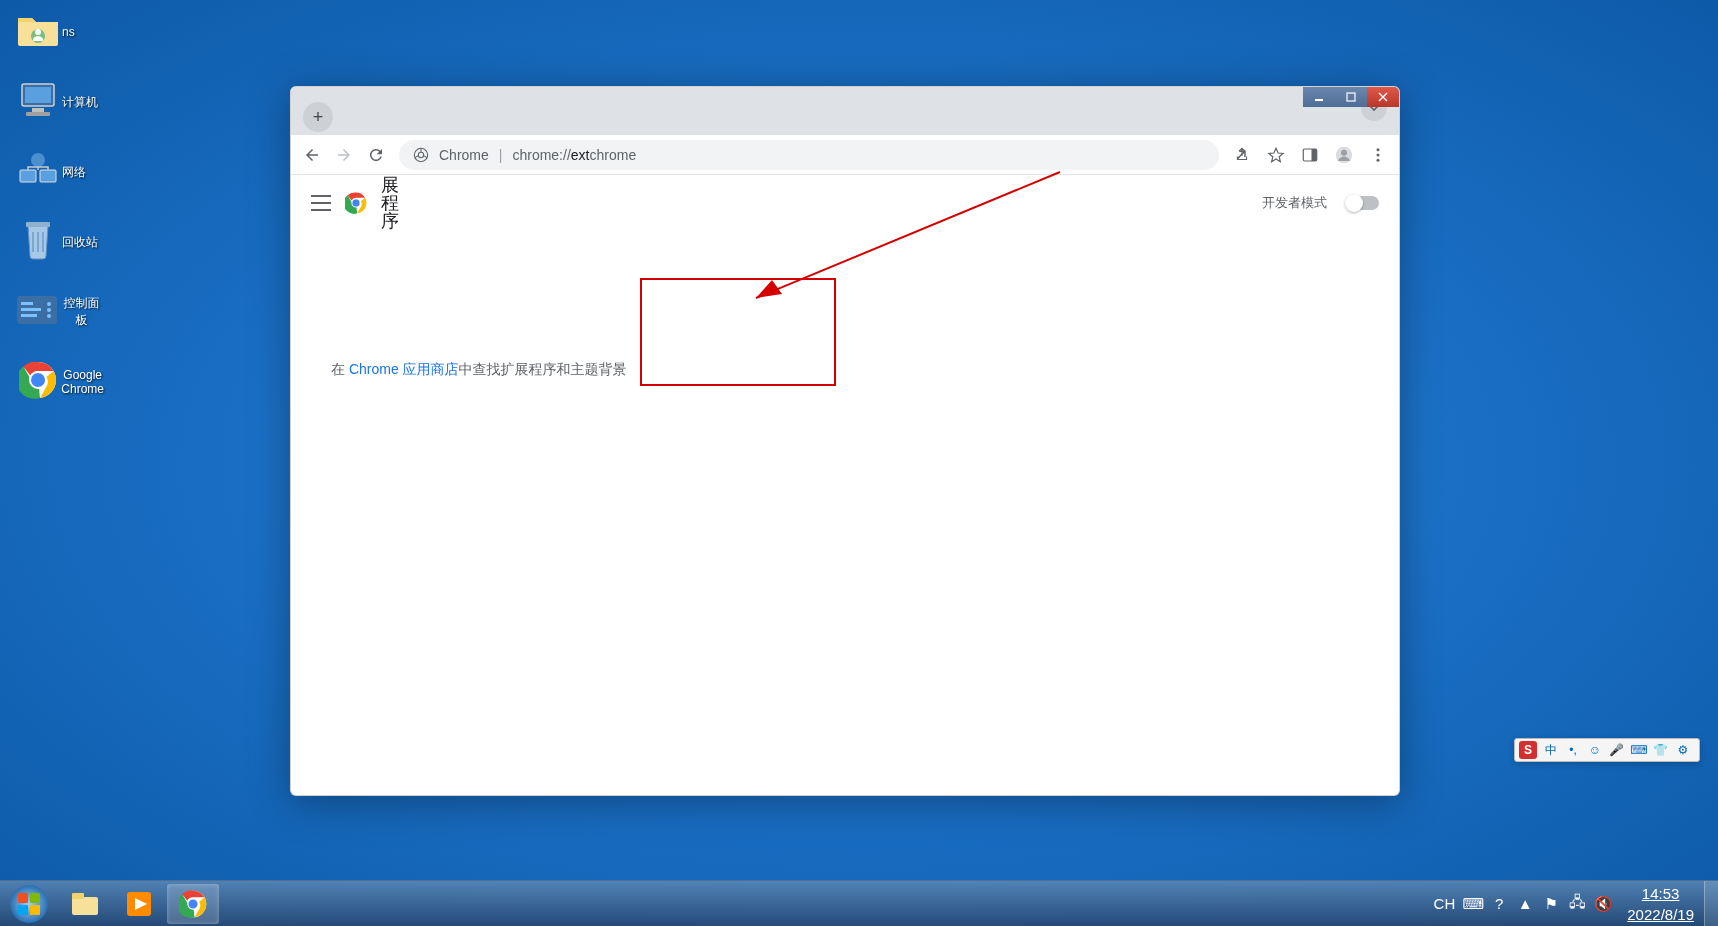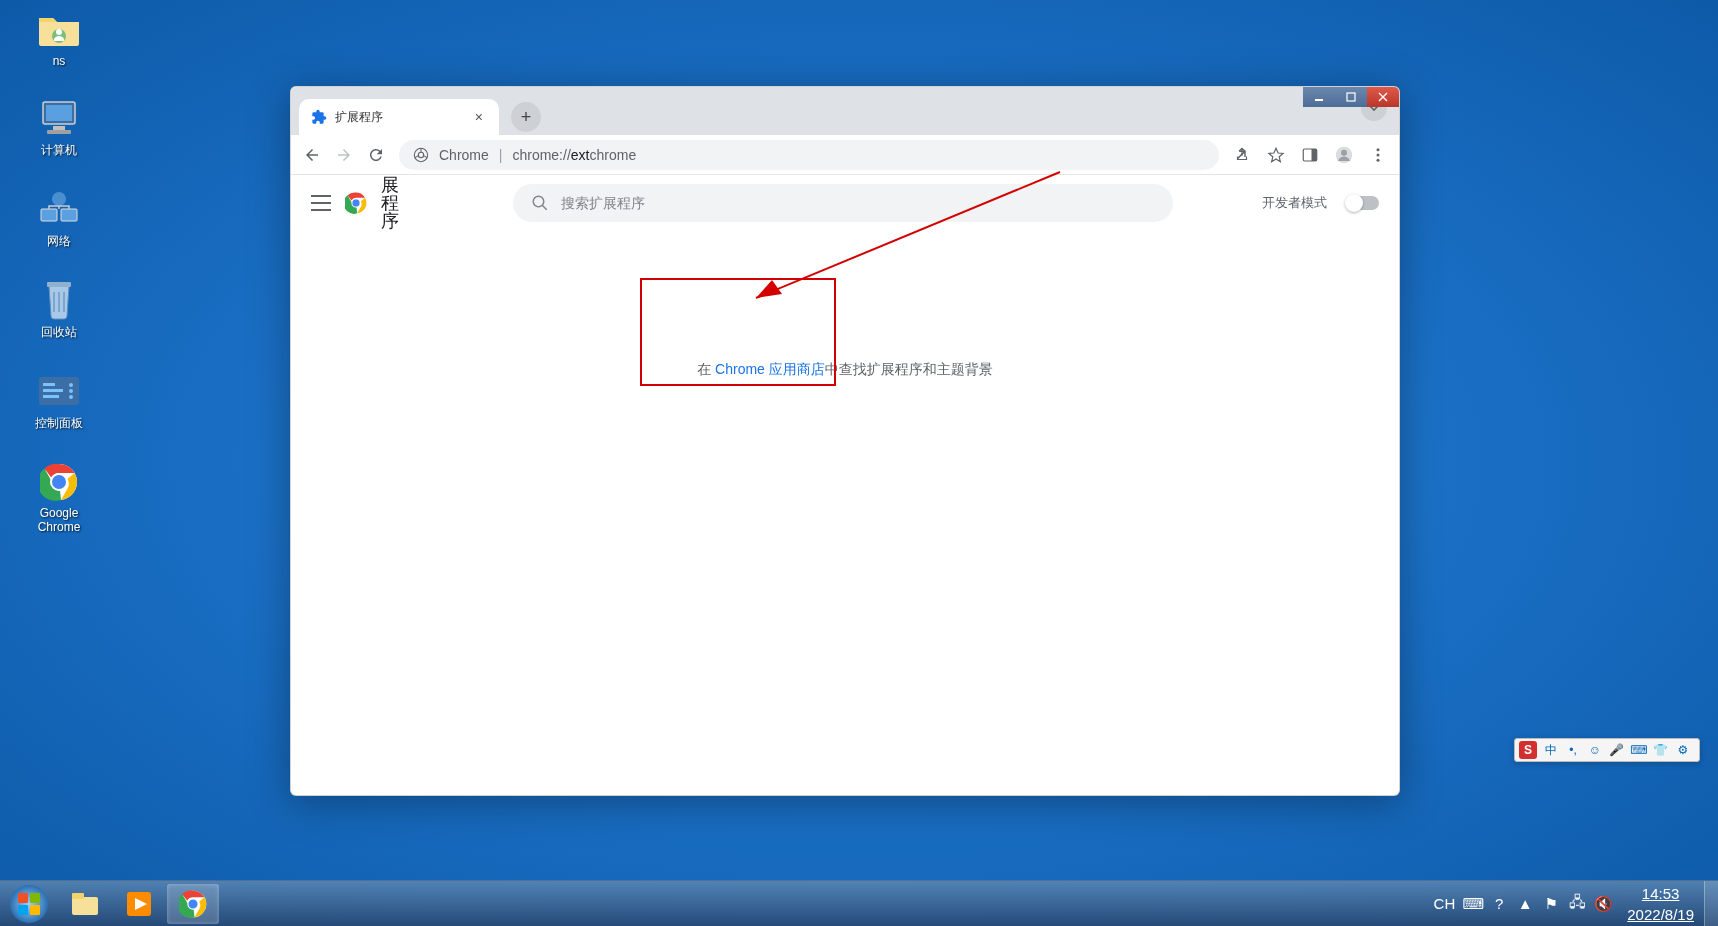--- a/index.html
+++ b/index.html
@@ -1,20 +1,20 @@
 <!DOCTYPE html>
 <html><head>
 <meta charset="utf-8">
 <style>
   * { box-sizing: border-box; margin: 0; padding: 0; font-family: "Segoe UI", "Microsoft YaHei", Arial, sans-serif; }
   body { width: 1718px; height: 926px; background: radial-gradient(ellipse at center, #2d8de0 0%, #1a6fc5 50%, #0d5aa8 100%); overflow: hidden; position: relative; }
 
   
   .desktop-icons { position: absolute; top: 10px; left: 14px; width: 90px; }
-  .desktop-icon { display: flex; flex-direction: column; align-items: center; margin-bottom: 30px; cursor: pointer; }
+  .desktop-icon { display: flex; flex-direction: row; align-items: center; margin-bottom: 30px; cursor: pointer; }
   .desktop-icon .icon-box { width: 48px; height: 40px; display: flex; align-items: center; justify-content: center; }
   .desktop-icon .label { color: #fff; font-size: 12px; text-shadow: 1px 1px 2px rgba(0,0,0,0.8); margin-top: 4px; text-align: center; }
 
   .folder-svg { width: 44px; height: 36px; }
   .computer-svg { width: 44px; height: 40px; }
   .network-svg { width: 44px; height: 40px; }
   .recycle-svg { width: 36px; height: 44px; }
   .cpanel-svg { width: 44px; height: 32px; }
   .chrome-svg { width: 38px; height: 38px; }
 
@@ -44,21 +44,21 @@
   .chrome-logo-small { width: 22px; height: 22px; }
   .ext-title { font-size: 18px; color: #202124; line-height: 1; width: 18px; }
   .search-box { flex: 1; height: 38px; max-width: 660px; background: #f1f3f4; border-radius: 19px; display: flex; align-items: center; padding: 0 18px; gap: 12px; margin-left: 100px; }
   .search-box input { border: none; background: transparent; outline: none; font-size: 14px; color: #202124; flex: 1; }
   .search-box input::placeholder { color: #80868b; }
   .dev-mode { display: flex; align-items: center; gap: 20px; font-size: 13px; color: #5f6368; margin-left: auto; }
   .toggle { width: 32px; height: 14px; background: #bdc1c6; border-radius: 10px; position: relative; cursor: pointer; }
   .toggle::after { content: ""; position: absolute; width: 18px; height: 18px; background: #fff; border-radius: 50%; top: -2px; left: -2px; box-shadow: 0 1px 3px rgba(0,0,0,0.3); }
 
   .page-body { padding: 40px; position: relative; }
-  .empty-text { text-align: center; font-size: 14px; color: #5f6368; margin-top: 90px; }
+  .empty-text { text-align: left; font-size: 14px; color: #5f6368; margin-top: 90px; }
   .empty-text a { color: #1a73e8; text-decoration: none; }
 
   
   .annotation-box { position: absolute; left: 640px; top: 278px; width: 196px; height: 108px; border: 2px solid #d40000; pointer-events: none; }
   .annotation-arrow { position: absolute; left: 740px; top: 168px; pointer-events: none; }
 
   
   .taskbar { position: absolute; bottom: 0; left: 0; right: 0; height: 46px; background: linear-gradient(to bottom, rgba(100,140,180,0.75), rgba(40,70,110,0.85)); display: flex; align-items: center; border-top: 1px solid rgba(255,255,255,0.2); }
   .start-orb { width: 58px; height: 46px; display: flex; align-items: center; justify-content: center; cursor: pointer; }
   .start-orb svg { width: 40px; height: 40px; }
@@ -172,27 +172,20 @@
         </svg>
       </div>
     <div class="wc wc-close">
         <svg width="10" height="10" viewBox="0 0 10 10">
           <path d="M1 1l8 8M9 1l-8 8" stroke="#fff" stroke-width="1.4"></path>
         </svg>
       </div>
   </div>
 
   <div class="title-bar">
-    <div class="tab">
-      <svg class="puzzle-icon" viewBox="0 0 24 24">
-          <path fill="#1a73e8" d="M20.5 11H19V7a2 2 0 0 0-2-2h-4V3.5a2.5 2.5 0 0 0-5 0V5H4a2 2 0 0 0-2 2v3.8h1.5a2.7 2.7 0 0 1 0 5.4H2V20a2 2 0 0 0 2 2h3.8v-1.5a2.7 2.7 0 0 1 5.4 0V22H17a2 2 0 0 0 2-2v-4h1.5a2.5 2.5 0 0 0 0-5z"></path>
-        </svg>
-      <span class="tab-title">扩展程序</span>
-      <span class="tab-close">×</span>
-    </div>
     <div class="new-tab">+</div>
     <div class="title-right">
       <div class="title-drop">
         <svg width="12" height="12" viewBox="0 0 12 12">
             <path d="M2 4l4 4 4-4" stroke="#5f6368" stroke-width="1.6" fill="none"></path>
           </svg>
       </div>
     </div>
   </div>
 
@@ -271,27 +264,20 @@
         <circle cx="19" cy="19" r="18" fill="#fff"></circle>
         <path d="M19 1a18 18 0 0 1 15.6 9H19a9 9 0 0 0-7.8 4.5L4.4 5.6A18 18 0 0 1 19 1z" fill="#ea4335"></path>
         <path d="M34.6 10A18 18 0 0 1 21 36.9l6.8-11.8a9 9 0 0 0-.4-9.1z" fill="#fbbc05"></path>
         <path d="M21 36.9a18 18 0 0 1-16.6-31.3l6.8 11.8a9 9 0 0 0 8.2 4.6z" fill="#34a853"></path>
         <circle cx="19" cy="19" r="7" fill="#4285f4"></circle>
         <circle cx="19" cy="19" r="7" fill="none" stroke="#fff" stroke-width="1.6"></circle>
       </svg>
     <div class="ext-title" style="white-space:pre-line">展
 程
 序</div>
-    <div class="search-box">
-      <svg width="18" height="18" viewBox="0 0 24 24">
-          <circle cx="10" cy="10" r="7" fill="none" stroke="#80868b" stroke-width="2"></circle>
-          <path d="M15 15l6 6" stroke="#80868b" stroke-width="2"></path>
-        </svg>
-      <input type="text" placeholder="搜索扩展程序" style="">
-    </div>
     <div class="dev-mode">
       <span>开发者模式</span>
       <div class="toggle"></div>
     </div>
   </div>
 
   <div class="page-body">
     <div class="empty-text">
       <span>在 </span><a href="#">Chrome 应用商店</a><span>中查找扩展程序和主题背景</span>
     </div>

